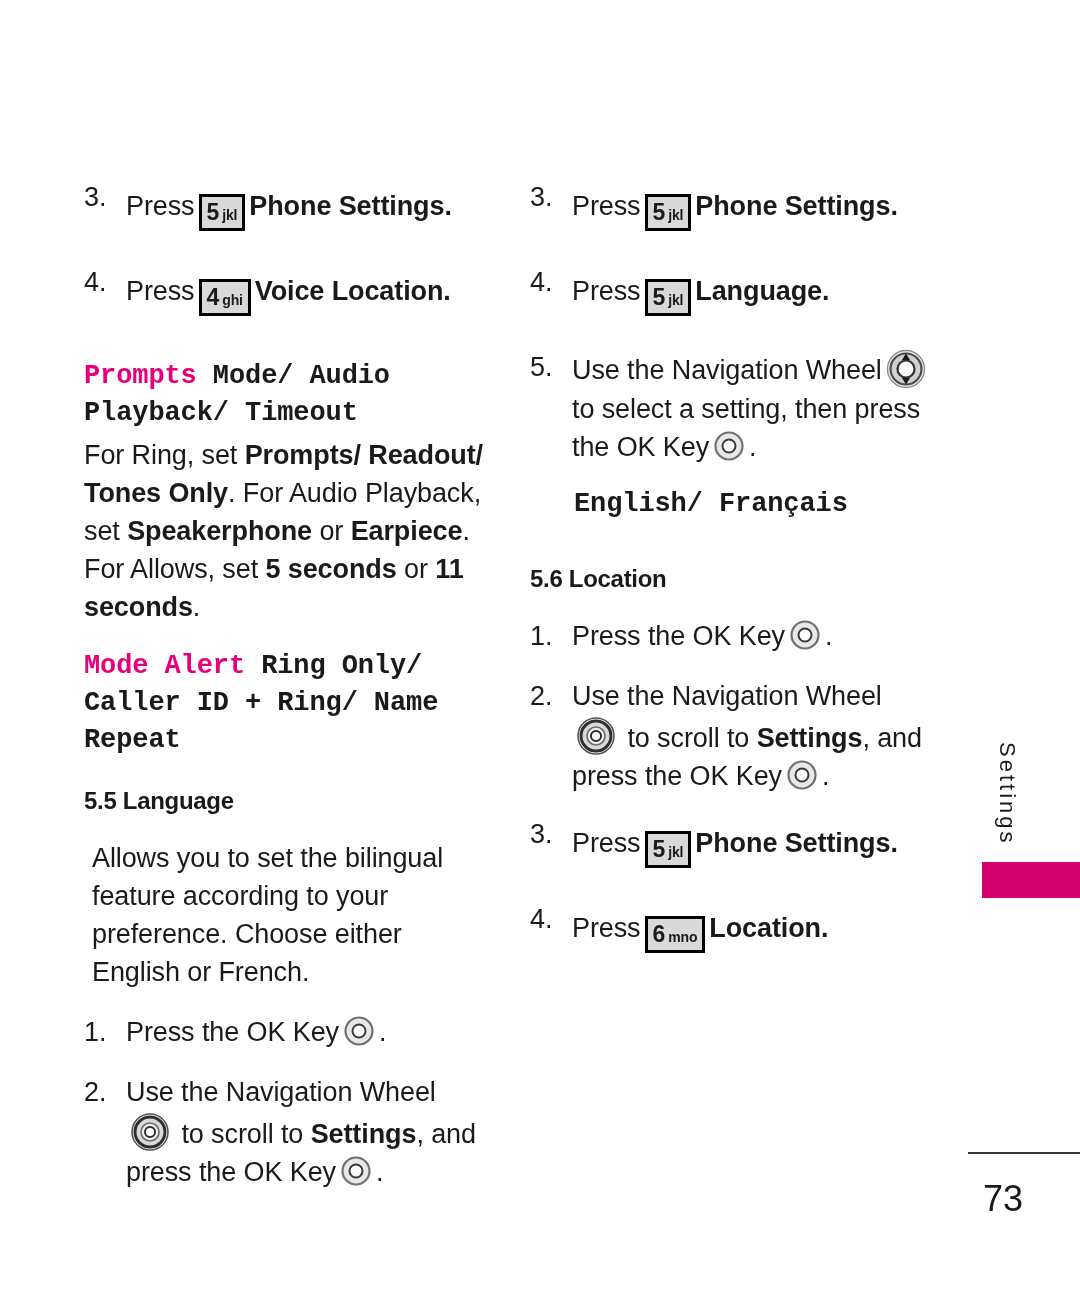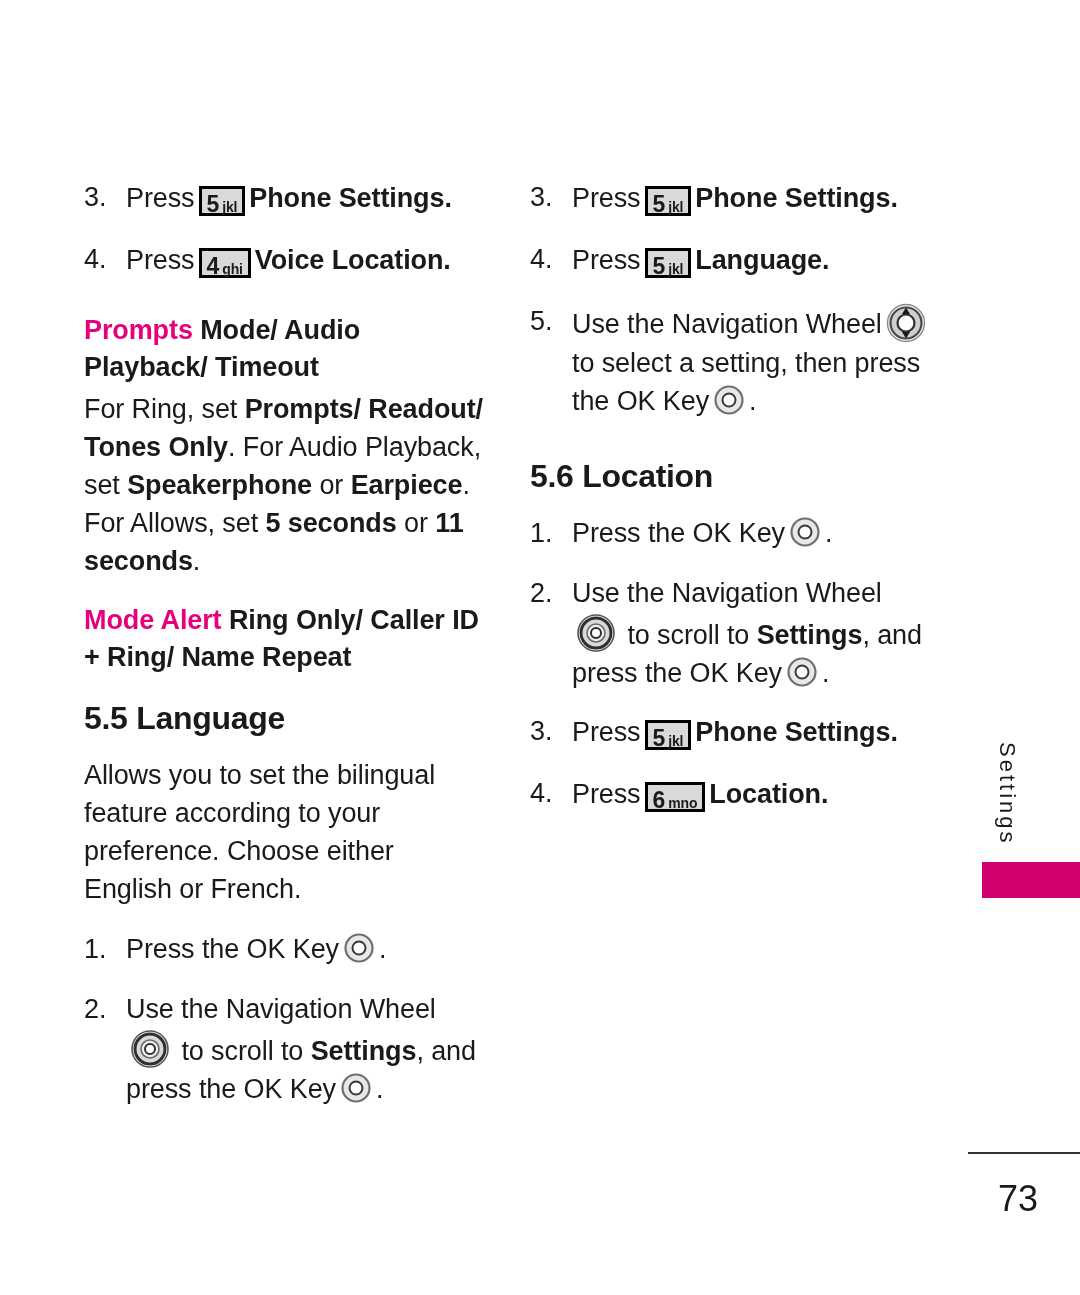--- a/index.html
+++ b/index.html
@@ -46,46 +46,47 @@
     top: 0;
     width: 38px;
     text-align: left;
   }
 
   .para { margin-bottom: 14px; }
 
   
   .heading {
     font-weight: bold;
-    font-size: 32px;
+    font-size: 24px;
     line-height: 36px;
     margin: 30px 0 20px 0;
     letter-spacing: -0.3px;
   }
   .subhead {
     font-weight: bold;
     font-size: 27px;
     line-height: 37px;
     margin: 36px 0 4px 0;
+    font-family: Liberation Mono, monospace;
   }
   .subhead-indent { padding-left: 44px; }
 
   b, strong, .b { font-weight: bold; }
   .pink { color: #E6007E; font-weight: bold; }
 
   
   .key {
     display: inline-block;
     vertical-align: -5px;
     border: 3px solid #000;
     background: #d9d9d9;
     padding: 0 5px 0 5px;
-    height: 30px;
+    height: 37px;
     line-height: 29px;
-    margin: 8px 4px;
+    margin: 16px 4px;
     white-space: nowrap;
     box-sizing: border-box;
   }
   .key .digit {
     font-weight: bold;
     font-size: 23px;
     letter-spacing: 0;
   }
   .key .letters {
     font-weight: bold;
@@ -131,21 +132,21 @@
     top: 1152px;
     width: 112px;
     height: 2px;
     background: #333;
   }
   .page-number {
     position: absolute;
     left: 968px;
     top: 1178px;
     width: 70px;
-    text-align: right;
+    text-align: center;
     font-size: 36px;
     color: #1a1a1a;
   }
 </style>
 </head>
 <body>
 
 <div class="page">
 
   <div class="col col-left">
@@ -165,21 +166,21 @@
     <div class="para">
       <span>For Ring, set </span><b>Prompts/ Readout/ Tones Only</b><span>. For Audio Playback, set </span><b>Speakerphone</b><span> or </span><b>Earpiece</b><span>. For Allows, set </span><b>5 seconds</b><span> or </span><b>11 seconds</b><span>.</span>
     </div>
 
     <div class="subhead" style="margin-top:22px;">
       <span class="pink" style="color: rgb(230, 0, 126);">Mode Alert</span><span> Ring Only/ Caller ID + Ring/ Name Repeat</span>
     </div>
 
     <div class="heading" style="margin-top:24px;">5.5 Language</div>
 
-    <div class="para" style="margin-bottom:22px;">Allows you to set the bilingual feature according to your preference. Choose either English or French.</div>
+    <div class="para" style="margin-bottom:22px;margin-left:8px;">Allows you to set the bilingual feature according to your preference. Choose either English or French.</div>
 
     <div class="step" style="margin-bottom:22px;">
       <span class="num">1.</span><span>Press the OK Key</span><span class="icon"><svg width="34" height="34" viewBox="0 0 34 34">
             <circle cx="17" cy="17" r="13.5" fill="#e8e8e8" stroke="#6f6f6f" stroke-width="2.2"></circle>
             <circle cx="17" cy="17" r="6.5" fill="#ffffff" stroke="#3a3a3a" stroke-width="2"></circle>
           </svg></span><span>.</span>
     </div>
 
     <div class="step">
       <span class="num">2.</span><span>Use the Navigation Wheel</span><br><span class="icon" style="vertical-align:-10px;"><svg width="42" height="42" viewBox="0 0 42 42">
@@ -211,20 +212,21 @@
             <circle cx="21" cy="21" r="15.5" fill="#cfcfcf" stroke="#4a4a4a" stroke-width="2.2"></circle>
             <circle cx="21" cy="21" r="8.5" fill="#ffffff" stroke="#2f2f2f" stroke-width="2.2"></circle>
             <polygon points="21,5.5 25,12 17,12" fill="#1a1a1a"></polygon>
             <polygon points="21,36.5 25,30 17,30" fill="#1a1a1a"></polygon>
           </svg></span><span>to select a setting, then press the OK Key</span><span class="icon"><svg width="34" height="34" viewBox="0 0 34 34">
             <circle cx="17" cy="17" r="13.5" fill="#e8e8e8" stroke="#6f6f6f" stroke-width="2.2"></circle>
             <circle cx="17" cy="17" r="6.5" fill="#ffffff" stroke="#3a3a3a" stroke-width="2"></circle>
           </svg></span><span>.</span>
     </div>
 
+    <div class="subhead subhead-indent" style="margin-top:16px;">English/ Français</div>
 
     <div class="heading" style="margin-top:38px;">5.6 Location</div>
 
 
     <div class="step" style="margin-bottom:22px;">
       <span class="num">1.</span><span>Press the OK Key</span><span class="icon"><svg width="34" height="34" viewBox="0 0 34 34">
             <circle cx="17" cy="17" r="13.5" fill="#e8e8e8" stroke="#6f6f6f" stroke-width="2.2"></circle>
             <circle cx="17" cy="17" r="6.5" fill="#ffffff" stroke="#3a3a3a" stroke-width="2"></circle>
           </svg></span><span>.</span>
     </div>

